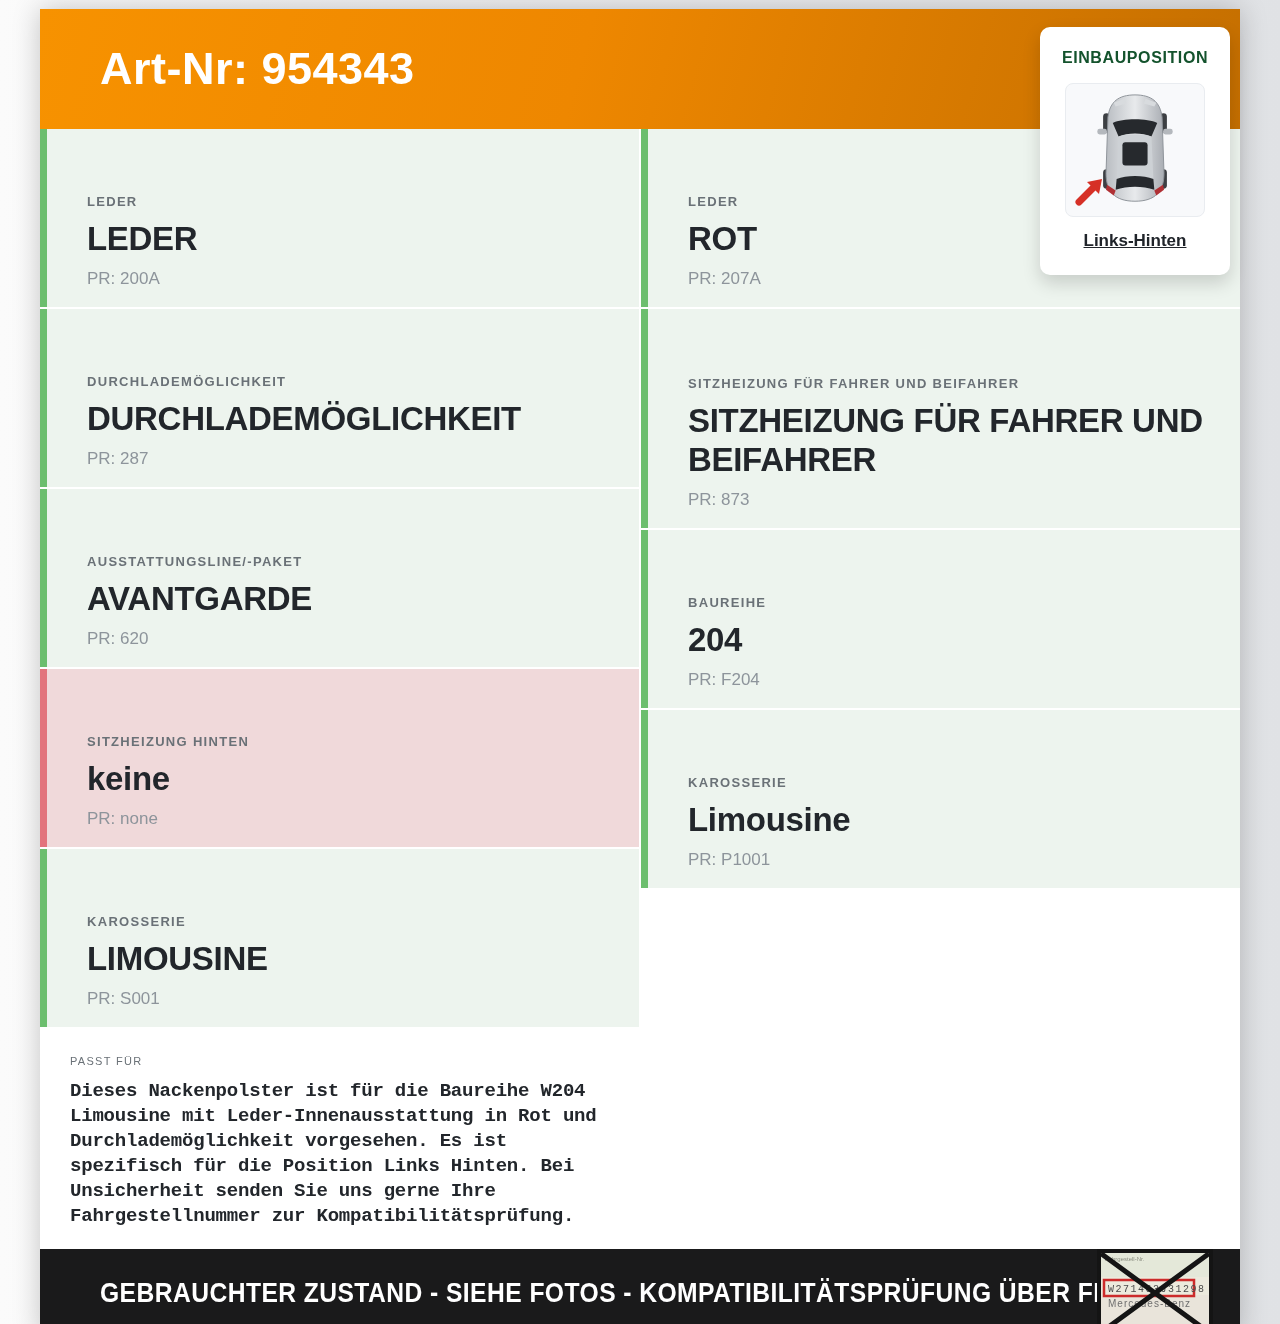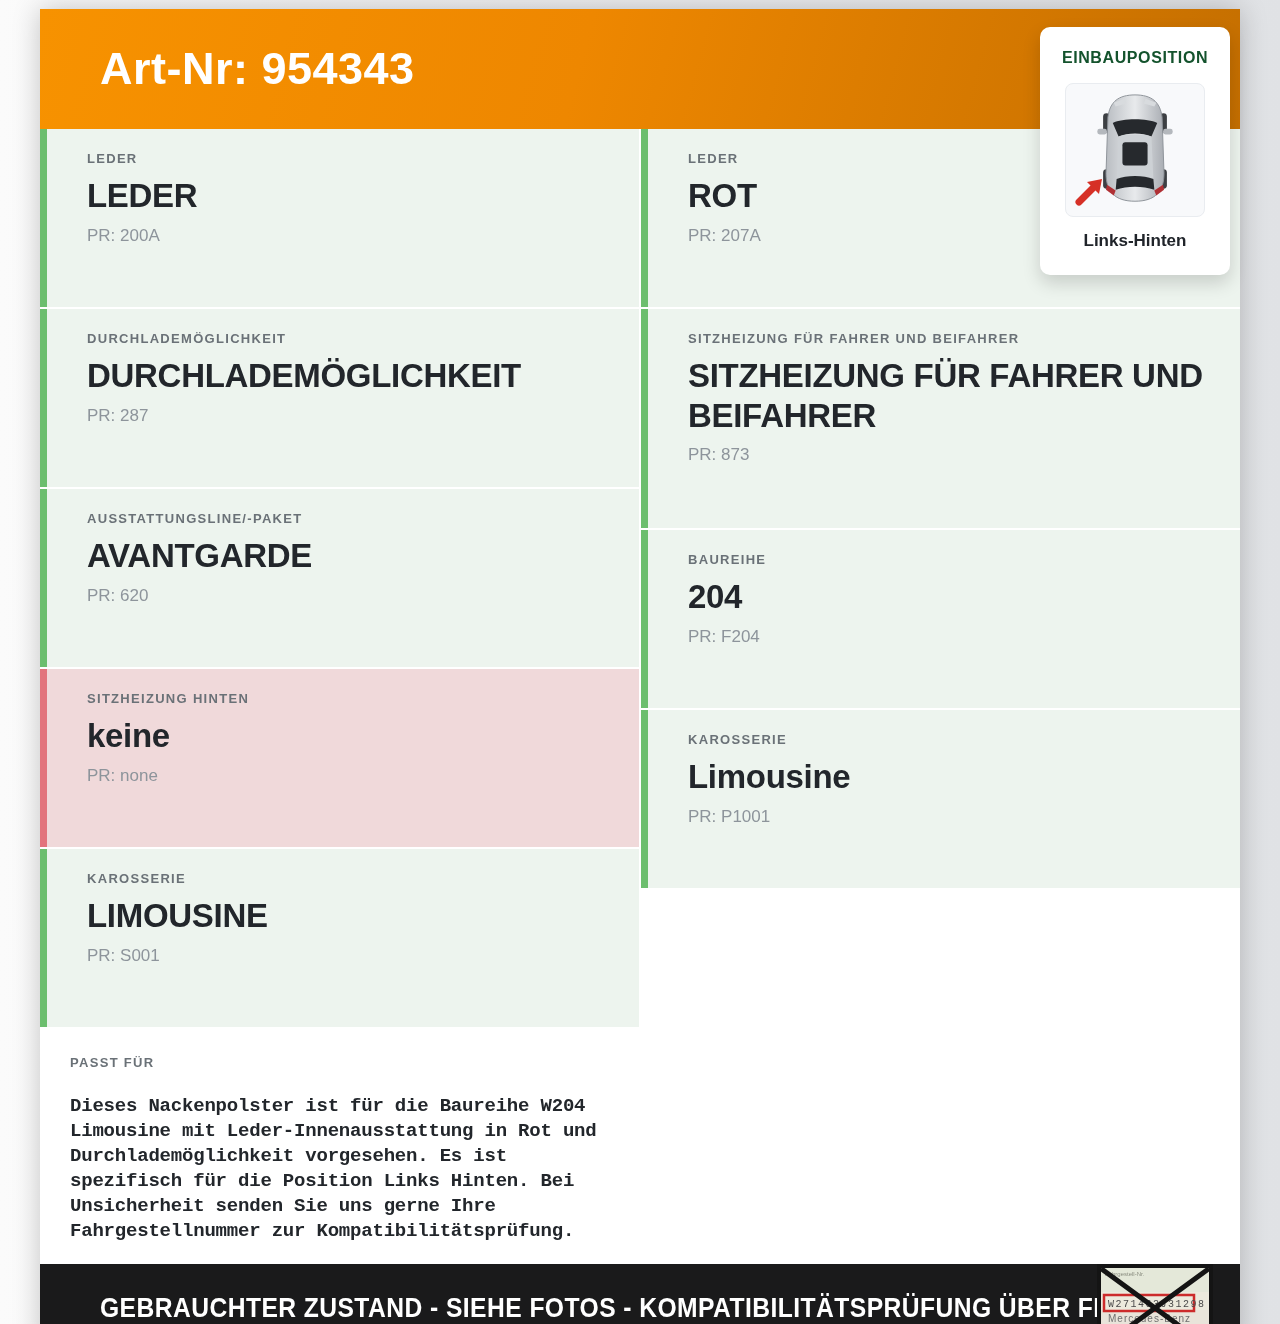--- a/index.html
+++ b/index.html
@@ -17,39 +17,39 @@
   .header {
     height:120px; display:flex; align-items:center; padding-left:60px;
     background:linear-gradient(105deg,#f79200 0%,#ee8700 45%,#c56f00 100%);
   }
   .header h1 { color:#ffffff; font-size:45px; font-weight:700; letter-spacing:.5px; }
   
   .columns { display:flex; gap:2px; background:#fff; }
   .col { flex:1; display:flex; flex-direction:column; gap:2px; background:#fff; }
   .card {
     border-left:7px solid #6cbe6e; background:#edf4ee;
-    min-height:178px; padding:22px 24px 18px 40px;
-    display:flex; flex-direction:column; justify-content:flex-start;
+    min-height:178px; padding:16px 24px 18px 40px;
+    display:flex; flex-direction:column; justify-content:flex-end;
   }
   .card.missing { border-left-color:#e2747c; background:#f0d9da; }
   .card.tall { min-height:219px; }
   .card-label {
     font-size:13px; font-weight:700; color:#6a7177;
     letter-spacing:1.3px; margin-bottom:10px; text-transform:uppercase;
   }
   .card-value {
     font-size:33px; font-weight:700; color:#22262b;
     letter-spacing:-.3px; line-height:1.2;
   }
   .card-pr { font-size:17px; color:#8d949b; margin-top:10px; }
   
   .passt { background:#ffffff; min-height:216px; padding:26px 30px 20px; }
   .passt-label {
-    font-size:13px; font-weight:700; color:#6a7177;
-    letter-spacing:1.3px; margin-bottom:24px;
+    font-size:11px; font-weight:400; color:#6a7177;
+    letter-spacing:1.3px; margin-bottom:12px;
   }
   .passt-text {
     font-size:19px; font-weight:700; color:#22262b;
     line-height:1.32; max-width:548px; letter-spacing:-.2px;font-family:Liberation Mono, monospace;
   }
   
   .footer { position:relative; height:88px; background:#1a1a1b; display:flex; align-items:center; }
   .footer-text {
     color:#ffffff; font-size:28px; font-weight:700; letter-spacing:.5px;
     white-space:nowrap; transform:scaleX(.88); transform-origin:left center;
@@ -62,21 +62,21 @@
     background:#ffffff; border-radius:10px; text-align:center;
     box-shadow:0 8px 18px rgba(0,0,0,0.16);
     padding:22px 14px 24px;
   }
   .einbau-title { color:#14532d; font-size:16px; font-weight:800; letter-spacing:.6px; }
   .einbau-imgbox {
     width:140px; height:134px; margin:16px auto 14px; position:relative;
     background:#f8f9fb; border:1px solid #e9ecf0; border-radius:8px;
     display:flex; align-items:center; justify-content:center;
   }
-  .einbau-pos { font-size:17px; font-weight:700; color:#20242a; }
+  .einbau-pos { font-size:17px; font-weight:700; color:#20242a;text-decoration:underline; }
   .arrow-overlay { position:absolute; left:8px; bottom:10px; width:30px; height:28px; }
 </style>
 </head>
 <body>
 
 <div class="page">
   <div class="content">
 
     <div class="header">
       <h1>Art-Nr: 954343</h1>

